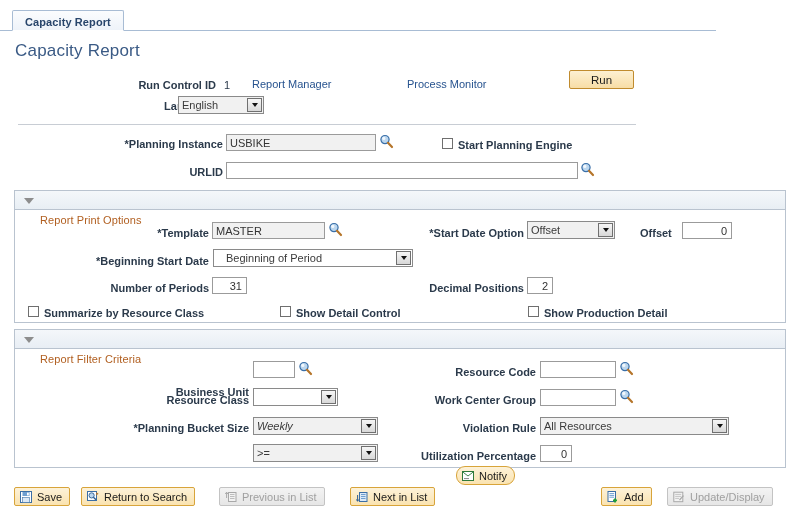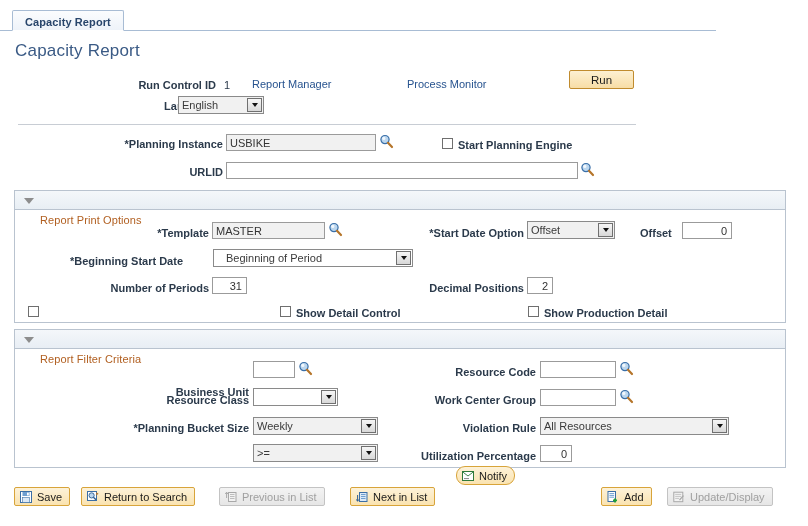--- a/index.html
+++ b/index.html
@@ -235,35 +235,36 @@
   <div class="sel" style="left:527px; top:221px; width:88px;">
     <span>Offset</span>
     <span class="arrow">
         <i></i>
       </span>
   </div>
 
   <div class="lbl" style="left:640px; top:226px;">Offset</div>
   <input class="txt num" style="left: 682px; top: 222px; width: 50px;" value="0">
 
-  <div class="lbl r" style="left:52px; top:254px; width:149px;text-align:center;">*Beginning Start Date</div>
+  <div class="lbl r" style="left:60px; top:254px; width:149px;">*Beginning Start Date</div>
   <div class="sel white" style="left:213px; top:249px; width:200px;">
     <span>Beginning of Period</span>
     <span class="arrow">
         <i></i>
       </span>
   </div>
 
   <div class="lbl r" style="left:80px; top:281px; width:129px;">Number of Periods</div>
   <input class="txt num" style="left: 212px; top: 277px; width: 35px;" value="31">
 
   <div class="lbl r" style="left:400px; top:281px; width:124px;">Decimal Positions</div>
   <input class="txt num" style="left: 527px; top: 277px; width: 26px;" value="2">
 
   <div class="cb" style="left:28px; top:306px;"></div>
+  <div class="lbl" style="left:44px; top:306px;">Summarize by Resource Class</div>
 
   <div class="cb" style="left:280px; top:306px;"></div>
   <div class="lbl" style="left:296px; top:306px;">Show Detail Control</div>
 
   <div class="cb" style="left:528px; top:306px;"></div>
   <div class="lbl" style="left:544px; top:306px;">Show Production Detail</div>
 
   <div class="group" style="left:14px; top:329px; width:772px; height:139px;">
     <div class="group-hd">
       <span class="tri"></span>
@@ -303,21 +304,21 @@
   <input class="txt" style="left: 540px; top: 389px; width: 76px;" value="">
   <span class="look" style="left:619px; top:389px;">
     <svg width="15" height="15" viewBox="0 0 15 15">
       <circle cx="6" cy="5.6" r="4.1" fill="#bcd7ef" stroke="#3a6fa8" stroke-width="1.2"></circle>
       <circle cx="4.8" cy="4.4" r="1.6" fill="#ffffff" opacity=".8"></circle>
       <line x1="9" y1="8.8" x2="13" y2="13" stroke="#b5752a" stroke-width="2.2" stroke-linecap="round"></line>
     </svg>
   </span>
 
   <div class="lbl r" style="left:100px; top:421px; width:149px;">*Planning Bucket Size</div>
-  <div class="sel" style="left:253px; top:417px; width:125px;">
+  <div class="sel" style="left:253px; top:417px; width:125px;font-style:italic;">
     <span>Weekly</span>
     <span class="arrow">
         <i></i>
       </span>
   </div>
 
   <div class="lbl r" style="left:410px; top:421px; width:126px;">Violation Rule</div>
   <div class="sel" style="left:540px; top:417px; width:189px;">
     <span>All Resources</span>
     <span class="arrow">

